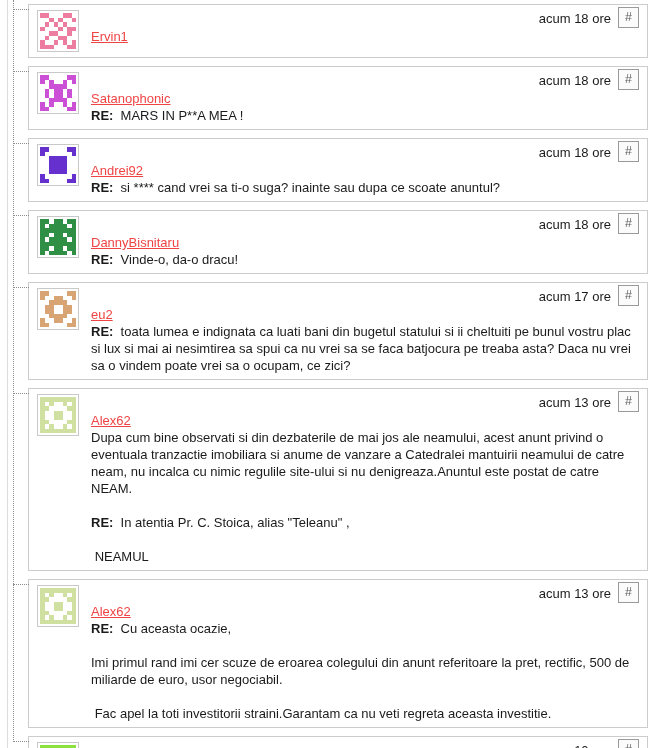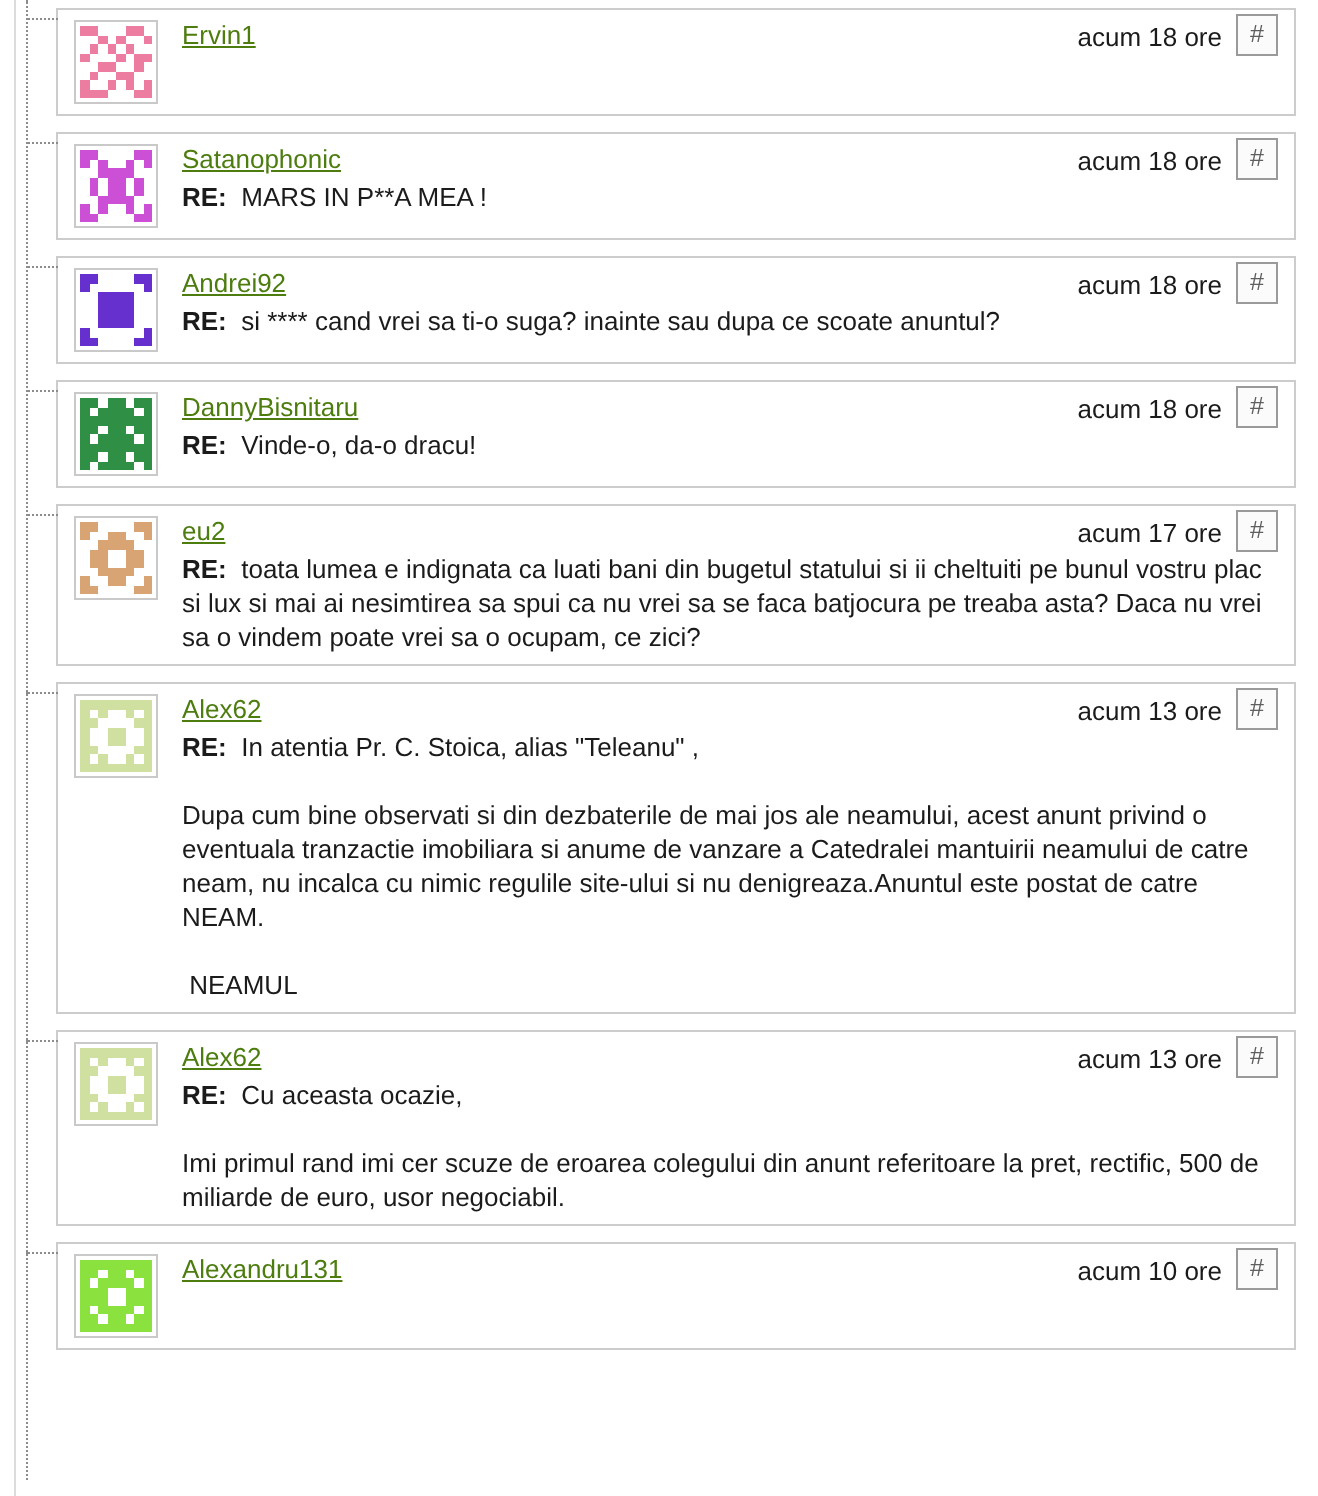--- a/index.html
+++ b/index.html
@@ -45,22 +45,23 @@
     display: grid;
     grid-template-columns: repeat(8, 1fr);
     grid-template-rows: repeat(8, 1fr);
   }
   .avatar-grid i { display: block; }
   .comment-main { flex: 1 1 auto; margin-left: 12px; min-width: 0; }
   .comment-header {
     display: flex; justify-content: space-between; align-items: flex-start;
   }
   .username {
-    color: #4d7c0f; text-decoration: underline; cursor: pointer;
+    color: #ef4444; text-decoration: underline; cursor: pointer;
     line-height: 17px;
+    margin-top: 19px;
   }
   .header-right { display: flex; align-items: center; flex: 0 0 auto; margin-left: 8px; }
   .timestamp { color: #1b1b1b; line-height: 17px; }
   .permalink {
     display: inline-block; width: 21px; height: 21px; line-height: 19px;
     text-align: center; border: 1px solid #9a9a9a; background: #fbfbfb;
     color: #5f5f5f; margin-left: 7px; cursor: pointer; font-size: 12.5px;
     margin-top: -2px;
   }
   .comment-body p {
@@ -567,22 +568,22 @@
     </div>
     <div class="comment-main">
       <div class="comment-header">
         <a class="username">Alex62</a>
         <span class="header-right">
           <span class="timestamp">acum 13 ore</span>
           <a class="permalink">#</a>
         </span>
       </div>
       <div class="comment-body">
+          <p>Dupa cum bine observati si din dezbaterile de mai jos ale neamului, acest anunt privind o eventuala tranzactie imobiliara si anume de vanzare a Catedralei mantuirii neamului de catre neam, nu incalca cu nimic regulile site-ului si nu denigreaza.Anuntul este postat de catre NEAM.</p>
           <p><span class="re-label">RE:</span>  In atentia Pr. C. Stoica, alias "Teleanu" ,</p>
-          <p>Dupa cum bine observati si din dezbaterile de mai jos ale neamului, acest anunt privind o eventuala tranzactie imobiliara si anume de vanzare a Catedralei mantuirii neamului de catre neam, nu incalca cu nimic regulile site-ului si nu denigreaza.Anuntul este postat de catre NEAM.</p>
           <p> NEAMUL</p>
         </div>
     </div>
   </div>
 
   <div class="comment">
     <div class="connector"></div>
     <div class="avatar">
       <div class="avatar-grid">
           <i style="background: rgb(207, 224, 160);"></i>
@@ -655,20 +656,21 @@
       <div class="comment-header">
         <a class="username">Alex62</a>
         <span class="header-right">
           <span class="timestamp">acum 13 ore</span>
           <a class="permalink">#</a>
         </span>
       </div>
       <div class="comment-body">
           <p><span class="re-label">RE:</span>  Cu aceasta ocazie,</p>
           <p>Imi primul rand imi cer scuze de eroarea colegului din anunt referitoare la pret, rectific, 500 de miliarde de euro, usor negociabil.</p>
+          <p> Fac apel la toti investitorii straini.Garantam ca nu veti regreta aceasta investitie.</p>
         </div>
     </div>
   </div>
 
   <div class="comment">
     <div class="connector"></div>
     <div class="avatar">
       <div class="avatar-grid">
           <i style="background: rgb(139, 226, 62);"></i>
           <i style="background: rgb(139, 226, 62);"></i>

